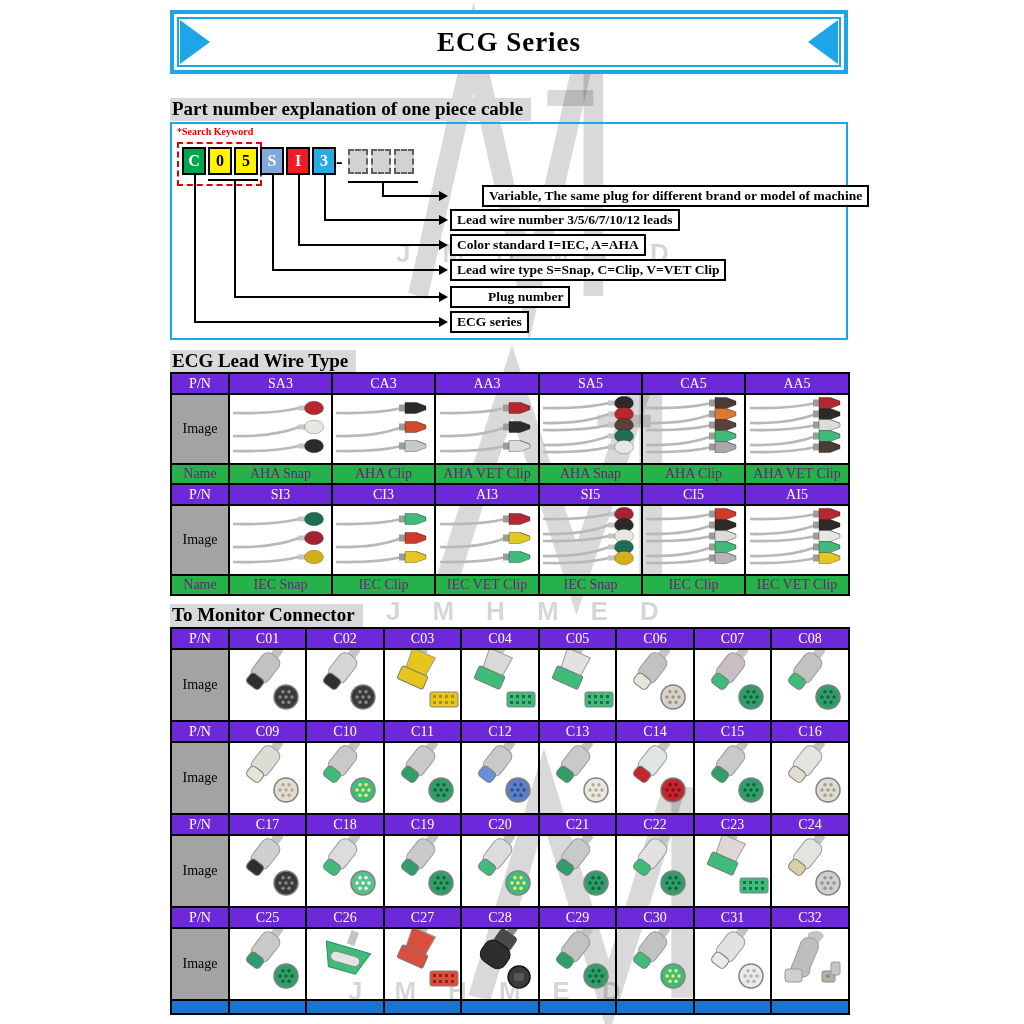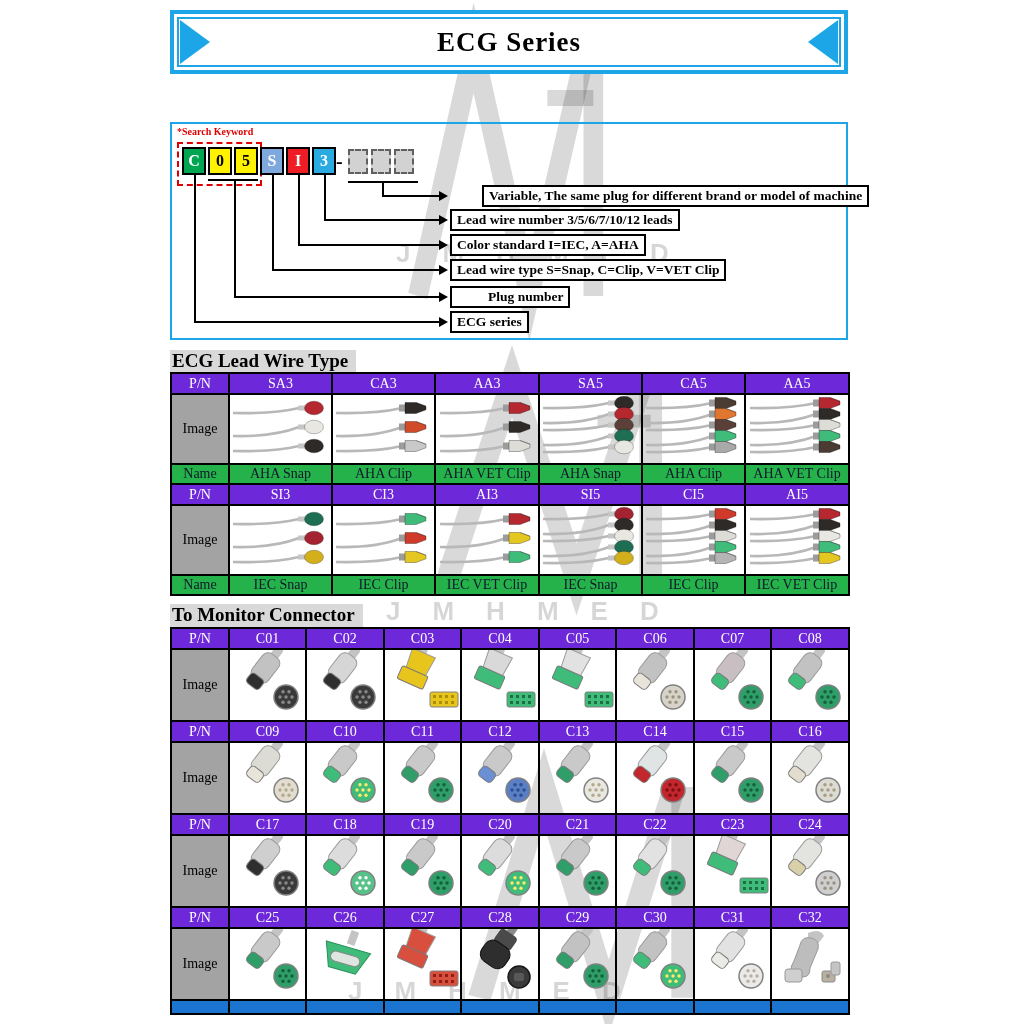--- a/index.html
+++ b/index.html
@@ -33,21 +33,21 @@
   .uline{position:absolute;height:2px;background:#000;}
   .vline{position:absolute;width:2px;background:#000;}
   .hline{position:absolute;height:2px;background:#000;}
   .arrow{position:absolute;width:0;height:0;border-top:5px solid transparent;border-bottom:5px solid transparent;border-left:9px solid #000;}
   .dlabel{position:absolute;border:2px solid #000;background:#fff;font-weight:bold;font-size:13.5px;
           line-height:18px;padding:0 5px;white-space:nowrap;box-sizing:border-box;height:22px;}
   
   table.cat{position:absolute;left:170px;border-collapse:collapse;table-layout:fixed;z-index:2;background:transparent;}
   table.cat td{border:2px solid #000;text-align:center;vertical-align:middle;padding:0;overflow:hidden;font-size:14px;}
   td.pn{background:#6d28d9;color:#fff;height:19px;}
-  td.nm{background:#26b24b;color:#0f172a;height:18px;margin-left:32px;}
+  td.nm{background:#26b24b;color:#701a75;height:18px;margin-left:32px;}
   td.lbl{background:#a3a3a3;}
   td.imgc{background:transparent;}
   td.blank{background:#1b74cf;height:12px;}
 </style>
 </head>
 <body>
 
 <div class="page">
 
   <svg class="wm" width="1024" height="1024" aria-hidden="true">
@@ -67,20 +67,21 @@
   <div class="wm-text" style="left:348px;top:976px;">JMHMED</div>
 
   <div class="banner">
     <div class="banner-inner">
       <span class="banner-title">ECG Series</span>
     </div>
     <div class="tri tri-l"></div>
     <div class="tri tri-r"></div>
   </div>
 
+  <div class="heading" style="top:98px;">Part number explanation of one piece cable</div>
   <div class="diagram">
     <div class="search-kw">*Search Keyword</div>
     <div class="red-dash"></div>
     <div id="diagram-dyn">
         <div class="code-box" style="left:10px;background:#00a551;color:#ffffff;">C</div>
         <div class="code-box" style="left:36px;background:#fff200;color:#000000;">0</div>
         <div class="code-box" style="left:62px;background:#fff200;color:#000000;">5</div>
         <div class="code-box" style="left:88px;background:#7fa8dd;color:#ffffff;">S</div>
         <div class="code-box" style="left:114px;background:#ee1c25;color:#ffffff;">I</div>
         <div class="code-box" style="left:140px;background:#29abe2;color:#ffffff;">3</div>

